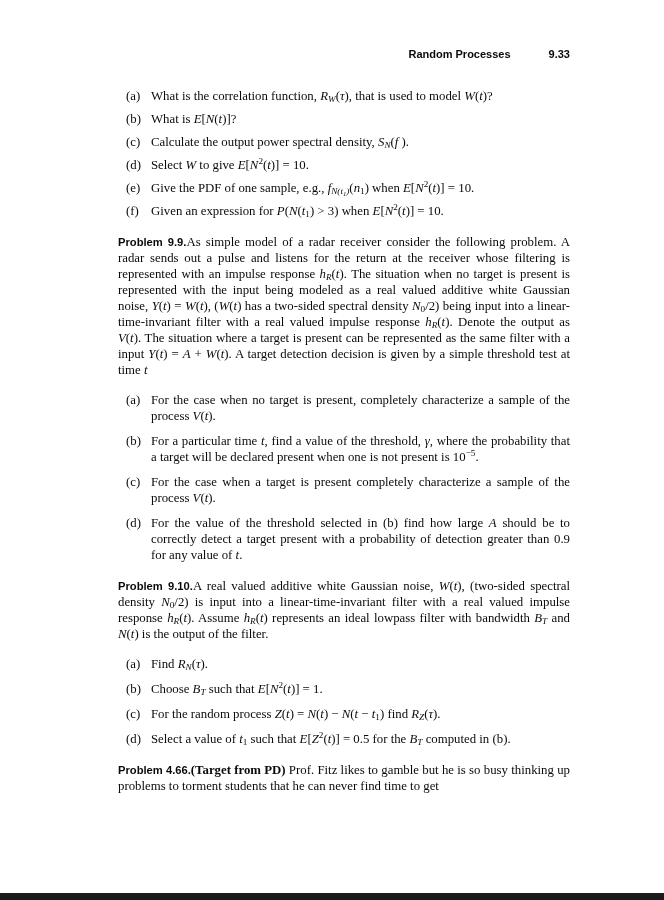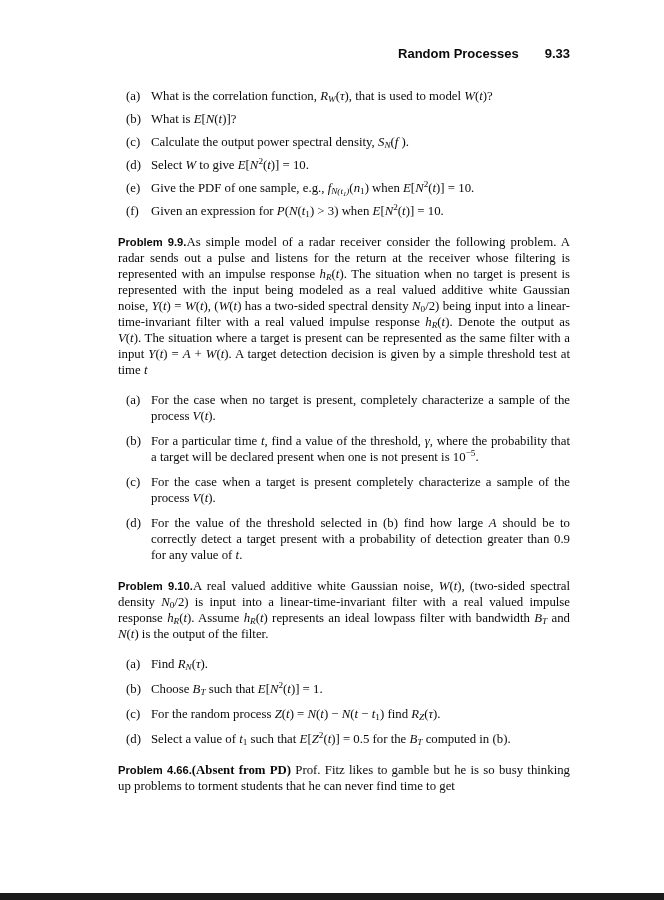--- a/index.html
+++ b/index.html
@@ -13,24 +13,24 @@
     font-size: 12.8px;
     line-height: 16px;
     color: #0a0a0a;
     box-sizing: border-box;
     padding: 46px 94px 0 118px;
   }
   .running-head {
     display: flex;
     justify-content: flex-end;
     align-items: baseline;
-    gap: 26px;
+    gap: 38px;
     font-family: "Liberation Sans", "DejaVu Sans", sans-serif;
     font-weight: 700;
-    font-size: 13px;
+    font-size: 11px;
     margin-bottom: 26px;
   }
   .q-list { margin: 0; }
   .q-item { display: flex; padding-left: 8px; margin-bottom: 7px; text-align: justify; }
   .q-item .q-label { flex: 0 0 25px; }
   .q-item .q-text { flex: 1; }
   .sub-list .q-item { margin-bottom: 9px; }
   p.problem {
     margin: 15px 0 0 0;
     text-align: justify;
@@ -156,18 +156,18 @@
       <span class="q-label">(c)</span>
       <span class="q-text">For the random process <i>Z</i>(<i>t</i>) = <i>N</i>(<i>t</i>) − <i>N</i>(<i>t</i> − <i>t</i><sub>1</sub>) find <i>R<sub>Z</sub></i>(<i>τ</i>).</span>
     </div>
     <div class="q-item">
       <span class="q-label">(d)</span>
       <span class="q-text">Select a value of <i>t</i><sub>1</sub> such that <i>E</i>[<i>Z</i><sup>2</sup>(<i>t</i>)] = 0.5 for the <i>B<sub>T</sub></i> computed in (b).</span>
     </div>
   </div>
 
   <p class="problem">
-    <span class="problem-label">Problem 4.66.</span><span><b>(Absent from PD)</b> Prof. Fitz likes to gamble but he is so busy thinking up problems to torment students that he can never find time to get</span>
+    <span class="problem-label">Problem 4.66.</span><span><b>(Target from PD)</b> Prof. Fitz likes to gamble but he is so busy thinking up problems to torment students that he can never find time to get</span>
   </p>
 
   <div class="bottom-edge" style="background: rgb(27, 27, 27);"></div>
 
 </div>
 
 </body></html>

